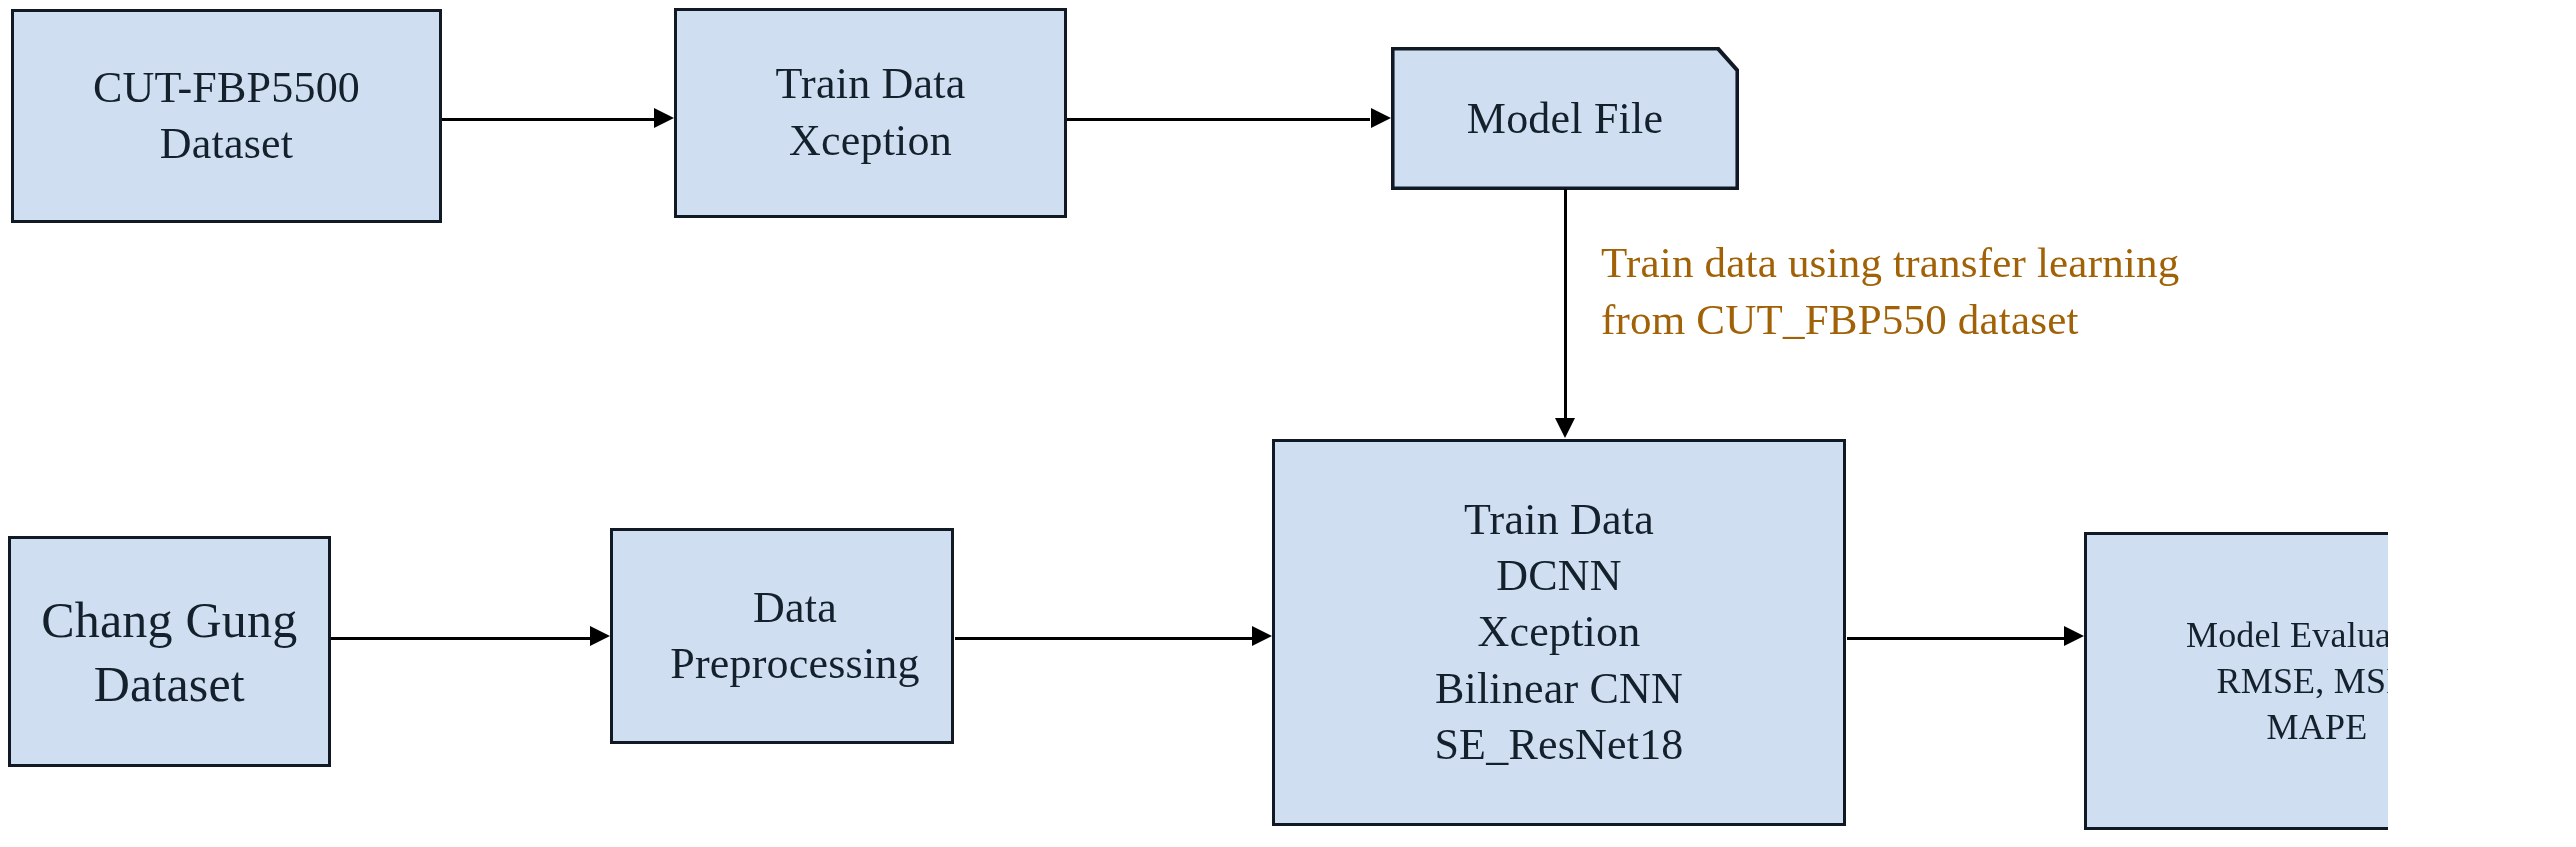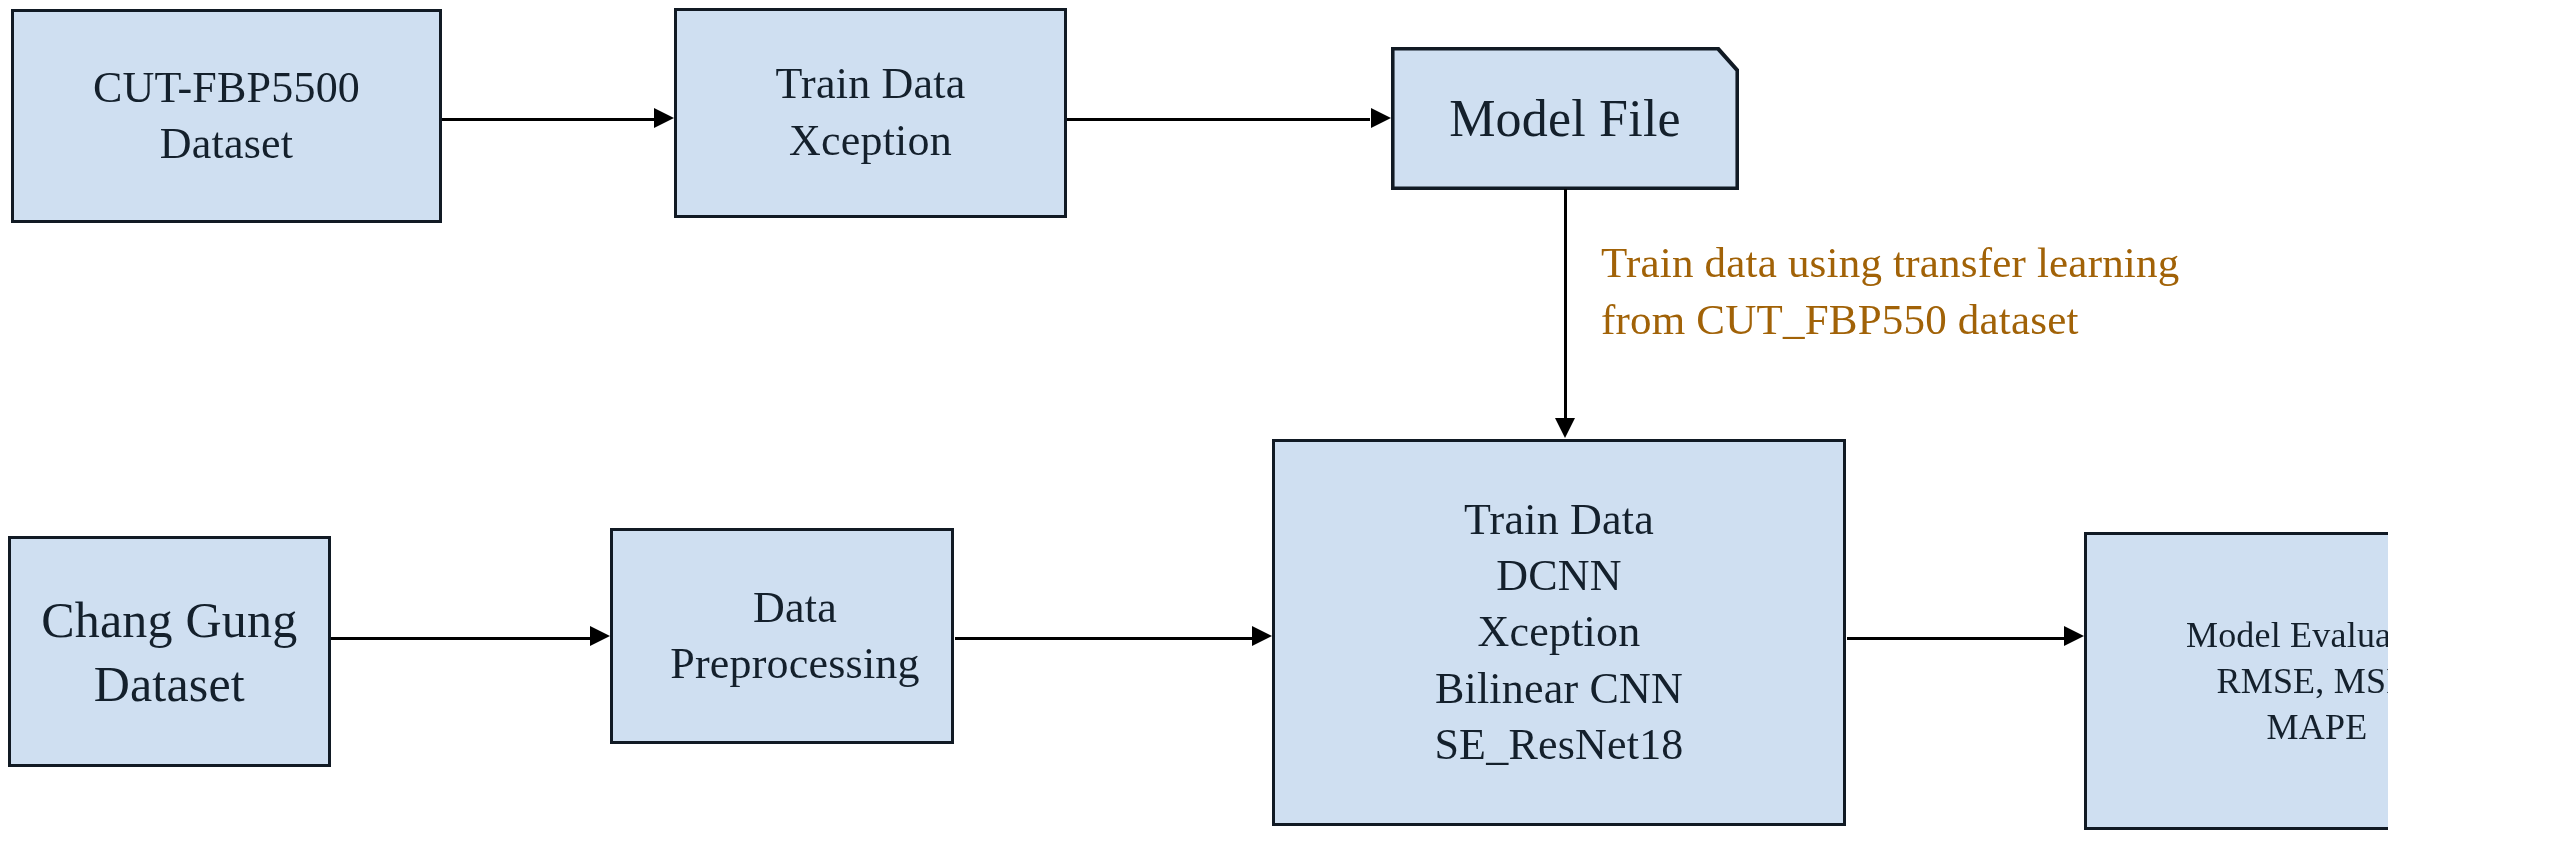--- a/index.html
+++ b/index.html
@@ -63,21 +63,21 @@
     height: 100%;
     display: block;
   }
   #node-model-file .note-label {
     position: absolute;
     left: 0; top: 0;
     width: 100%; height: 100%;
     display: flex;
     align-items: center;
     justify-content: center;
-    font-size: 52px;
+    font-size: 44px;
     color: #14202c;
     letter-spacing: 0.2px;
   }
 
   
   .edge-h {
     position: absolute;
     height: 0;
     border-top: 3.9px solid #000000;
   }

